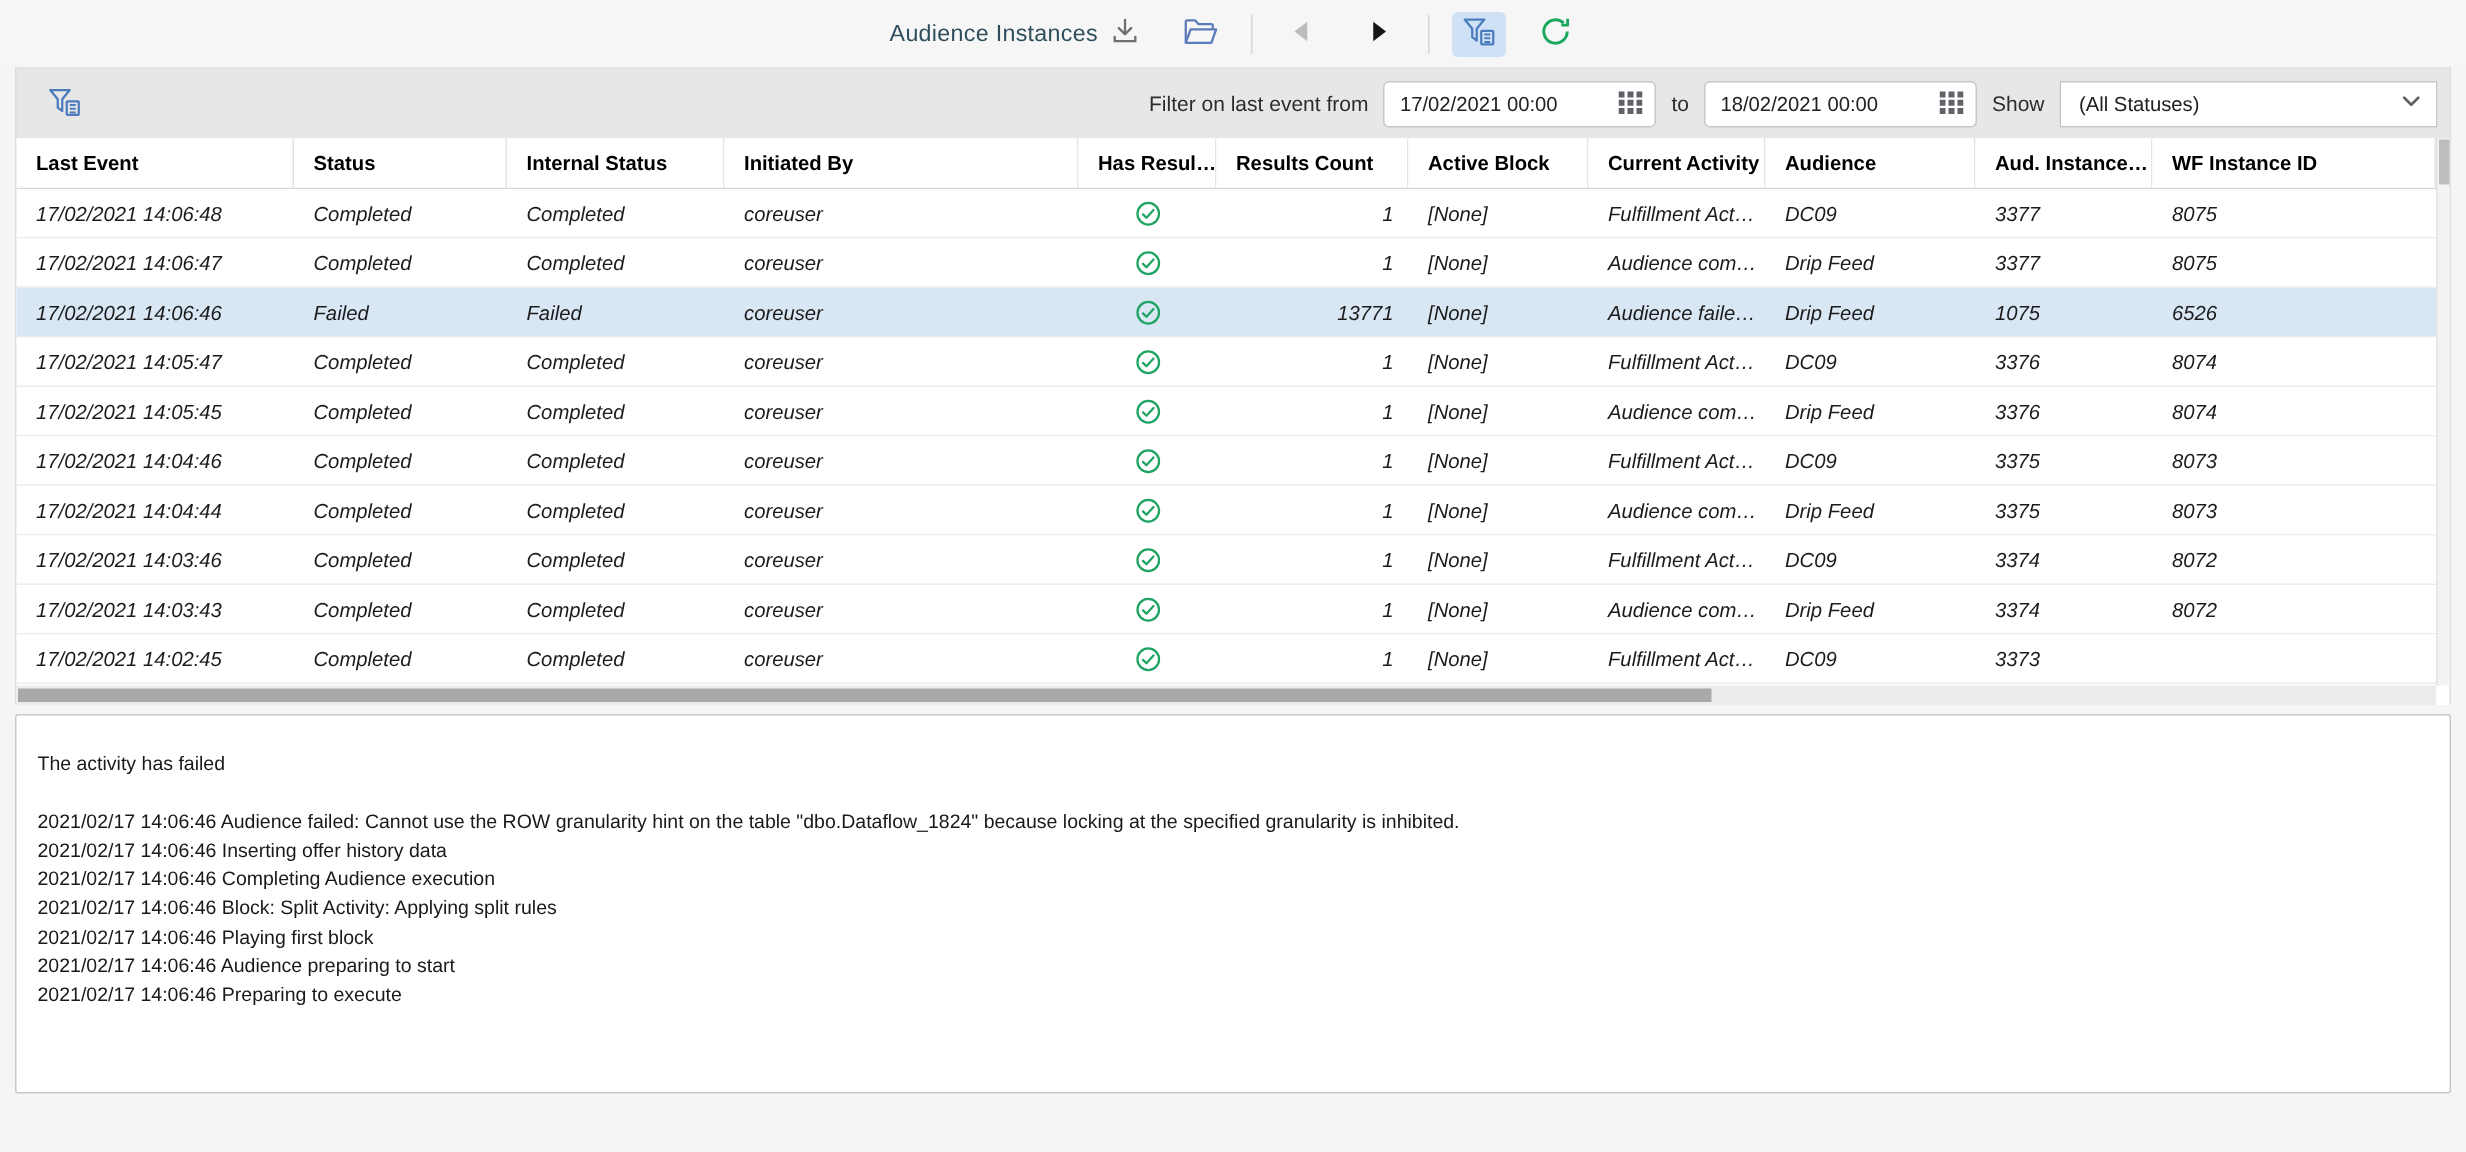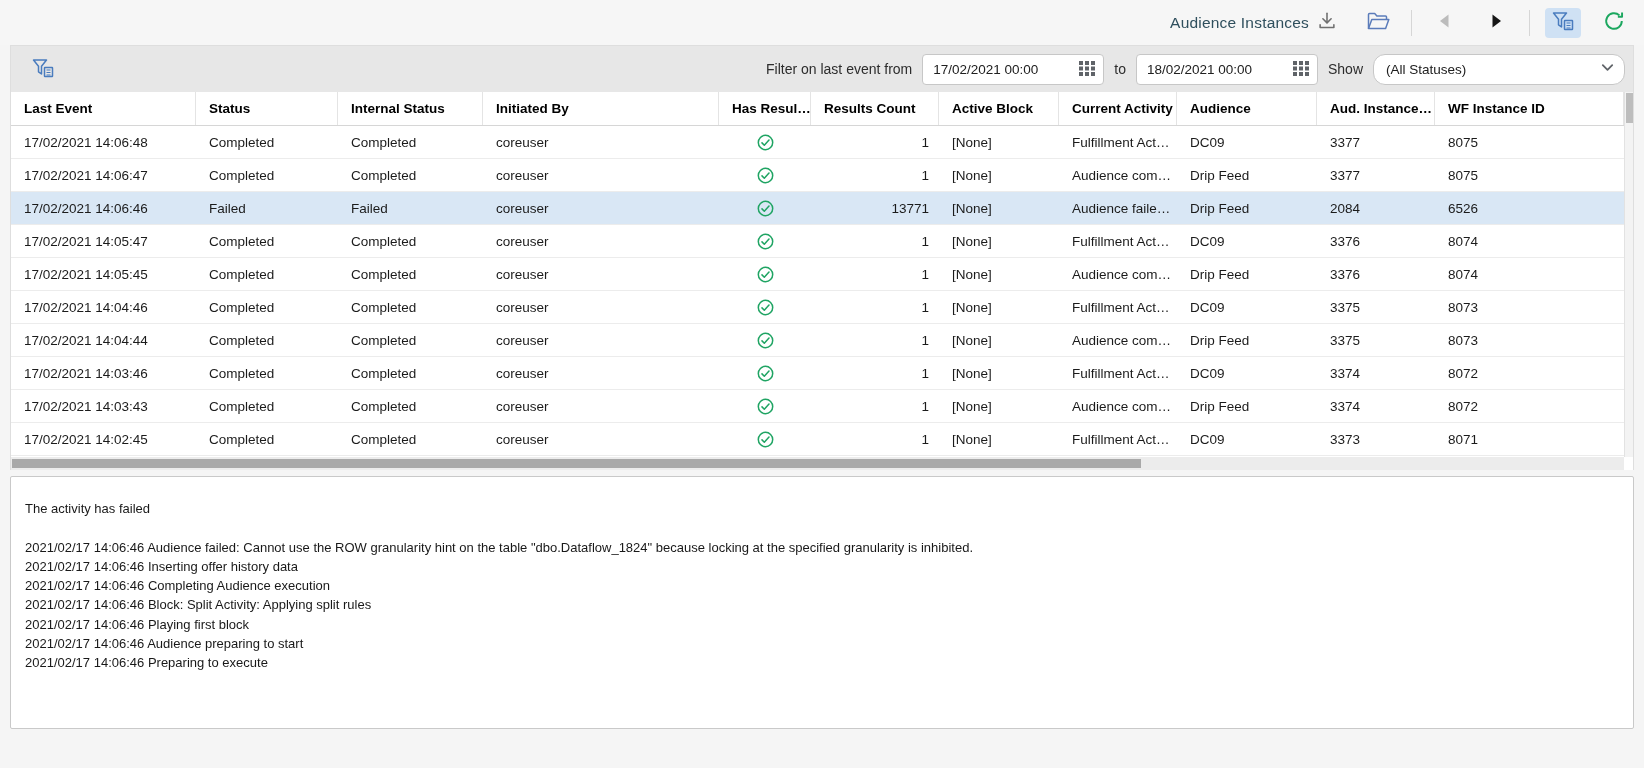--- a/index.html
+++ b/index.html
@@ -5,21 +5,21 @@
   * { box-sizing: border-box; margin: 0; padding: 0; }
   html,body { width:1644px; height:768px; overflow:hidden; }
   body {
     font-family: "Liberation Sans", sans-serif;
     background:#f5f5f5;
     color:#1b1b1b;
   }
 
   
   .titlebar{
-    height:45px; display:flex; align-items:center; justify-content:flex-end;
+    height:45px; display:flex; align-items:center; justify-content:center;
     padding:0 12px 0 16px; background:#f6f6f6;
   }
   .title{ font-size:15.5px; color:#2f4f5d; letter-spacing:.2px; }
   .actions{ display:flex; align-items:center; gap:15px; }
   .icon-btn{
     width:36px; height:30px; display:flex; align-items:center; justify-content:center;
     background:transparent; border:none; cursor:pointer; border-radius:4px;
   }
   .icon-btn.active{ background:#cfe1f4; }
   .vsep{ width:1px; height:26px; background:#d6d6d6; }
@@ -38,41 +38,41 @@
   .datebox{
     display:flex; align-items:center; justify-content:space-between;
     width:182px; height:31px; background:#fff; border:1px solid #c7c7c7;
     border-radius:4px; padding:0 8px 0 10px; font-size:13.5px; color:#202020;
     cursor:text;
     text-align:right;
   }
   .selectbox{
     display:flex; align-items:center; justify-content:space-between;
     width:252px; height:31px; background:#fff; border:1px solid #c7c7c7;
-    border-radius:12px; padding:0 9px 0 12px; font-size:13.5px; color:#202020;
+    border-radius:0; padding:0 9px 0 12px; font-size:13.5px; color:#202020;
     cursor:pointer;
   }
 
   
   .tablebox{
     position:relative; height:378px; background:#fff;
     border-left:1px solid #dedede; border-right:1px solid #dedede;
   }
   .table-main{ position:absolute; top:0; left:0; right:9px; bottom:13px; overflow:hidden; }
   .thead,.trow{
     display:grid;
     grid-template-columns:185px 142px 145px 236px 92px 128px 120px 118px 140px 118px 1fr;
   }
   .thead{ height:34px; border-bottom:1px solid #d6d6d6; }
   .hcell{
     display:flex; align-items:center; padding-left:13px;
     border-right:1px solid #e4e4e4; font-weight:bold; font-size:13.5px; color:#000000;
     white-space:nowrap; overflow:hidden; cursor:pointer; background:#fff;
   }
-  .trow{ height:33px; border-bottom:1px solid #ececec; background:#fff; cursor:pointer; }
+  .trow{ height:33px; border-bottom:1px solid #ececec; background:#fff; cursor:pointer;font-style:italic; }
   .trow.selected{ background:#d9e7f5; }
   .cell{
     display:flex; align-items:center; padding-left:13px; font-size:13.5px; color:#1b1b1b;
     white-space:nowrap; overflow:hidden;
   }
   .cell.num{ justify-content:flex-end; padding-left:0; padding-right:10px; }
   .cell.center{ justify-content:center; padding-left:0; }
 
   .vscroll{
     position:absolute; top:0; right:0; bottom:13px; width:9px;
@@ -269,21 +269,21 @@
             <div class="cell center">
   <svg width="17" height="17" viewBox="0 0 17 17">
     <circle cx="8.5" cy="8.5" r="7.2" fill="none" stroke="#1fa463" stroke-width="1.5"></circle>
     <path d="M5 8.9l2.3 2.3 4.7-5.2" fill="none" stroke="#1fa463" stroke-width="1.5" stroke-linecap="round" stroke-linejoin="round"></path>
   </svg>
 </div>
             <div class="cell num">13771</div>
             <div class="cell">[None]</div>
             <div class="cell">Audience faile…</div>
             <div class="cell">Drip Feed</div>
-            <div class="cell">2084</div>
+            <div class="cell">1075</div>
             <div class="cell">6526</div>
           </div>
           <div class="trow">
             <div class="cell">17/02/2021 14:05:47</div>
             <div class="cell">Completed</div>
             <div class="cell">Completed</div>
             <div class="cell">coreuser</div>
             <div class="cell center">
   <svg width="17" height="17" viewBox="0 0 17 17">
     <circle cx="8.5" cy="8.5" r="7.2" fill="none" stroke="#1fa463" stroke-width="1.5"></circle>
@@ -396,21 +396,20 @@
   <svg width="17" height="17" viewBox="0 0 17 17">
     <circle cx="8.5" cy="8.5" r="7.2" fill="none" stroke="#1fa463" stroke-width="1.5"></circle>
     <path d="M5 8.9l2.3 2.3 4.7-5.2" fill="none" stroke="#1fa463" stroke-width="1.5" stroke-linecap="round" stroke-linejoin="round"></path>
   </svg>
 </div>
             <div class="cell num">1</div>
             <div class="cell">[None]</div>
             <div class="cell">Fulfillment Act…</div>
             <div class="cell">DC09</div>
             <div class="cell">3373</div>
-            <div class="cell">8071</div>
           </div>
         </div>
     </div>
     <div class="vscroll">
       <div class="vthumb"></div>
     </div>
     <div class="hscroll">
       <div class="hthumb"></div>
     </div>
   </div>

